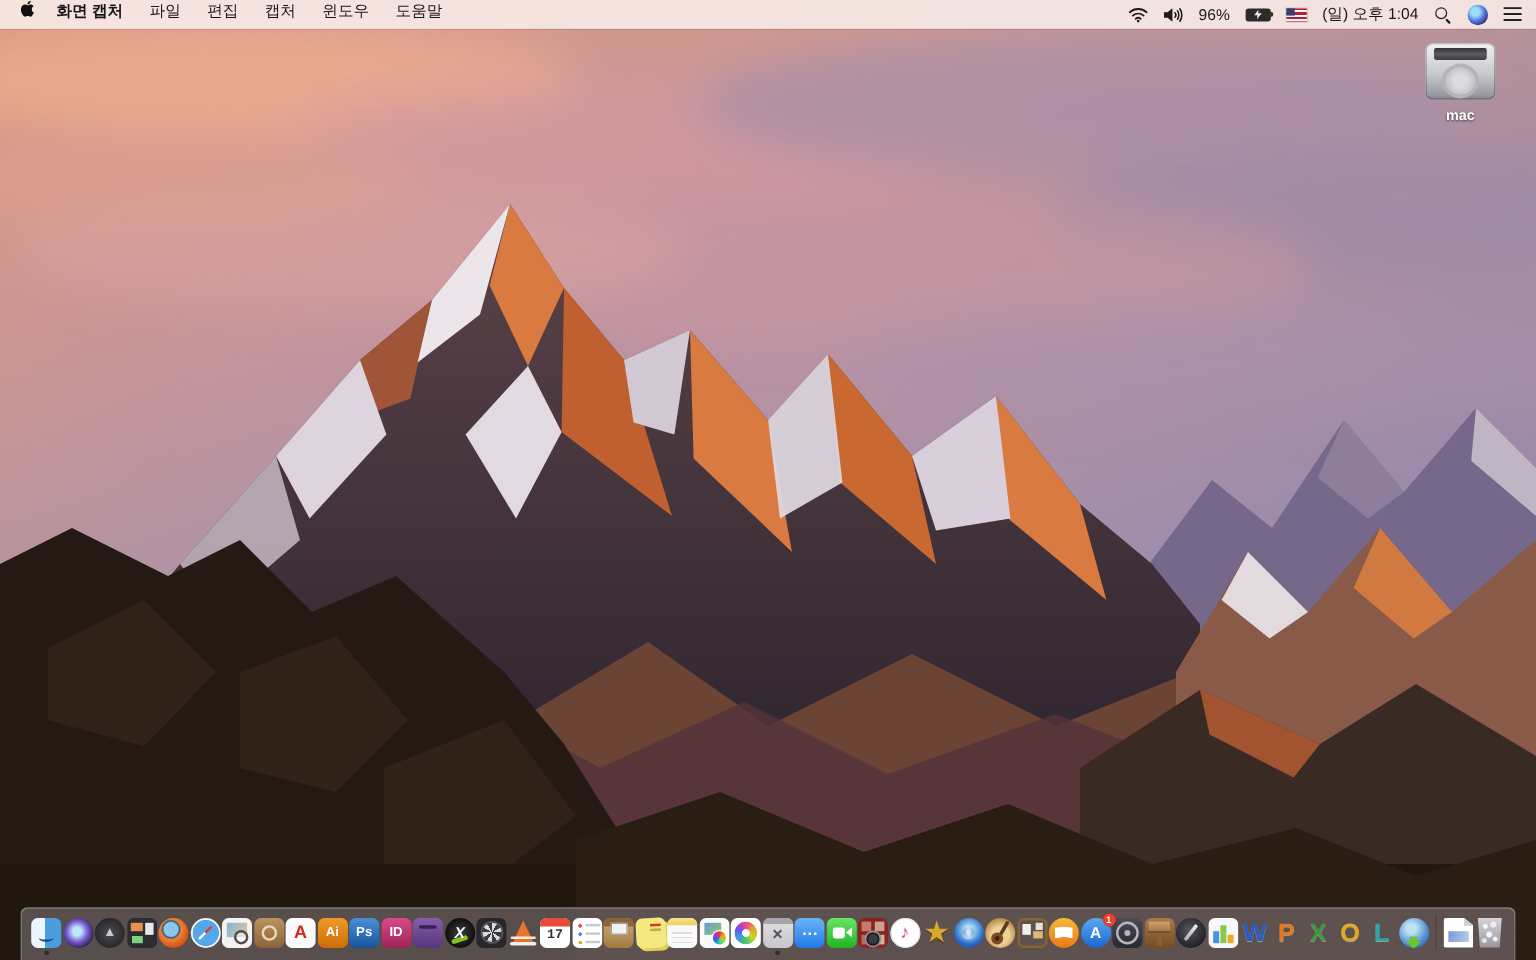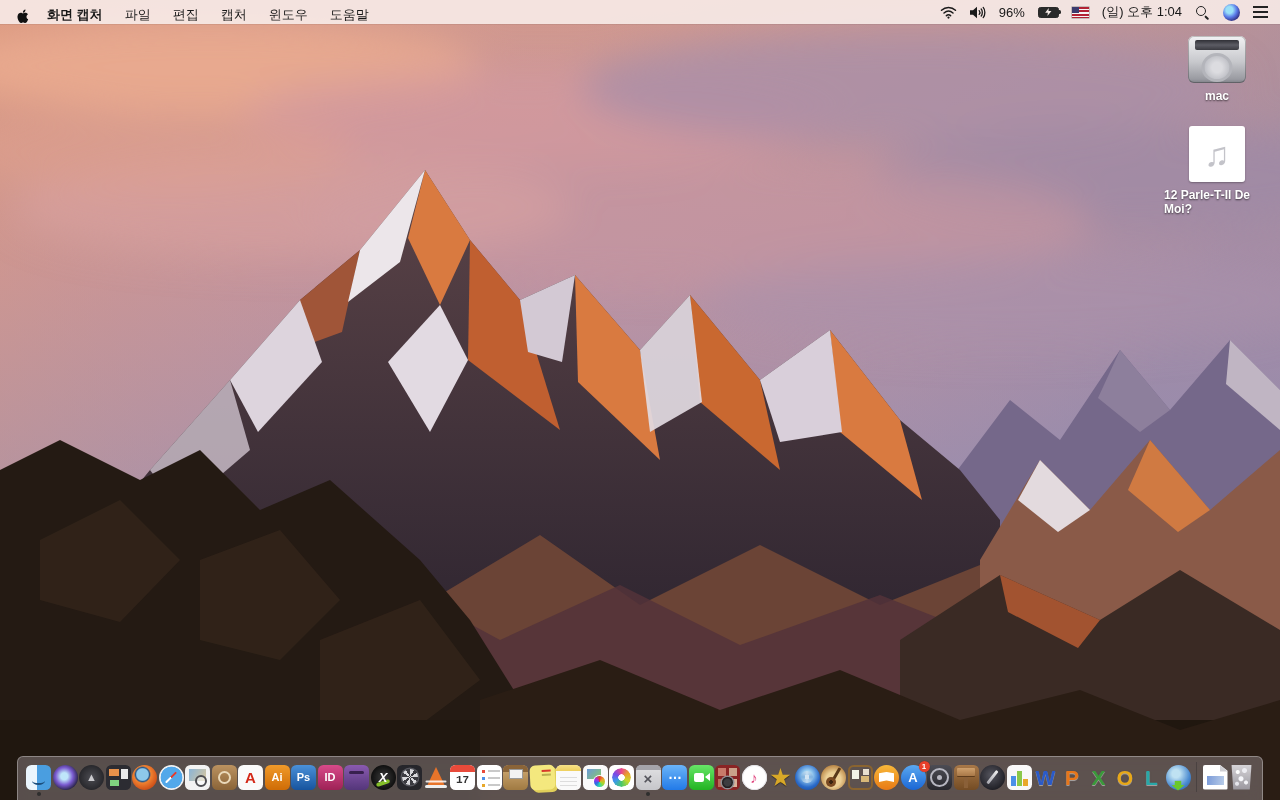--- a/index.html
+++ b/index.html
@@ -6,21 +6,21 @@
   *{box-sizing:border-box;}
   .screen{position:relative;width:1280px;height:800px;overflow:hidden;
     font-family:"Liberation Sans","DejaVu Sans",sans-serif;}
   .wallpaper{position:absolute;inset:0;width:100%;height:100%;display:block;}
 
   
   .menubar{position:absolute;top:0;left:0;right:0;height:24px;
     background:rgba(246,233,230,.92);display:flex;justify-content:space-between;
     align-items:center;font-size:13px;color:#181818;z-index:30;
     box-shadow:0 0 1px rgba(0,0,0,.35);}
-  .mb-left{display:flex;align-items:flex-end;height:100%;}
+  .mb-left{display:flex;align-items:flex-start;height:100%;}
   .apple{display:flex;align-items:center;margin:0 18px 0 16px;}
   .apple svg{width:13px;height:15px;fill:#111;}
   .menu-item{margin-right:22px;white-space:nowrap;cursor:default;}
   .menu-item.app-name{font-weight:bold;}
   .mb-right{display:flex;align-items:center;height:100%;gap:13px;padding-right:12px;}
   .mtext{white-space:nowrap;}
   .wifi svg,.vol svg{display:block;}
   .battery{position:relative;width:21px;height:11px;border:1px solid #2a2a2a;border-radius:2.5px;background:#2a2a2a;display:inline-block;}
   .battery::after{content:'';position:absolute;right:-3.5px;top:2.5px;width:2px;height:4px;background:#2a2a2a;border-radius:0 1.5px 1.5px 0;}
   .battery .bolt{position:absolute;left:5px;top:0.5px;width:9px;height:8px;background:#f6eae7;
@@ -34,21 +34,21 @@
   .search::after{content:'';position:absolute;left:10px;top:10px;width:5px;height:1.8px;background:#222;border-radius:1px;transform:rotate(45deg);transform-origin:0 50%;}
   .siri{width:17px;height:17px;border-radius:50%;display:inline-block;
     background:radial-gradient(circle at 38% 35%,#9ae0f8 0 22%,#5a7ae8 48%,#2a2470 80%,#14103e 100%);}
   .nclist{width:15px;height:12px;display:inline-block;
     background:linear-gradient(#222 0 1.6px,transparent 1.6px 5px,#222 5px 6.6px,transparent 6.6px 10px,#222 10px 11.6px,transparent 11.6px);}
 
   
   .desk-icons{position:absolute;top:36px;right:8px;width:110px;display:flex;
     flex-direction:column;align-items:center;z-index:10;}
   .desk-icon{display:flex;flex-direction:column;align-items:center;margin-bottom:22px;cursor:default;}
-  .desk-label{margin-top:7px;font-size:12px;font-weight:bold;color:#fff;text-align:left;
+  .desk-label{margin-top:7px;font-size:12px;font-weight:bold;color:#fff;text-align:center;
     line-height:1.15;text-shadow:0 1px 2px rgba(0,0,0,.65);max-width:106px;}
   .art-drive{position:relative;width:58px;height:47px;border-radius:6px;
     background:linear-gradient(180deg,#f2f2f4,#c7c8cc 55%,#999aa1 92%,#7e7f86);
     box-shadow:inset 0 0 0 1px rgba(0,0,0,.25),inset 0 1px 0 rgba(255,255,255,.8);}
   .art-drive::before{content:'';position:absolute;top:4px;left:7px;right:7px;height:10px;border-radius:2px;
     background:linear-gradient(180deg,#303036,#5c5c64 50%,#3a3a40);}
   .art-drive::after{content:'';position:absolute;top:17px;left:50%;transform:translateX(-50%);
     width:25px;height:23px;border-radius:50%;border:3px solid #b4b5bb;
     background:radial-gradient(circle,#dcdce0 0 30%,#c2c3c9 70%);}
   .art-audio{width:56px;height:56px;background:#fff;border-radius:3px;display:flex;
@@ -321,24 +321,20 @@
       <span class="siri"></span>
       <span class="nclist"></span>
     </div>
   </div>
 
   <div class="desk-icons" id="desk-icons">
       <div class="desk-icon">
         <div class="art-drive"></div>
         <div class="desk-label">mac</div>
       </div>
-      <div class="desk-icon">
-        <div class="art-audio"></div>
-        <div class="desk-label">12 Parle-T-Il De Moi?</div>
-      </div>
     </div>
 
   <div class="dock" id="dock">
       <div class="di k-finder">
         <i class="run-dot"></i>
       </div>
       <div class="di k-siri"></div>
       <div class="di k-launchpad">
         <span class="glyph">▲</span>
       </div>

